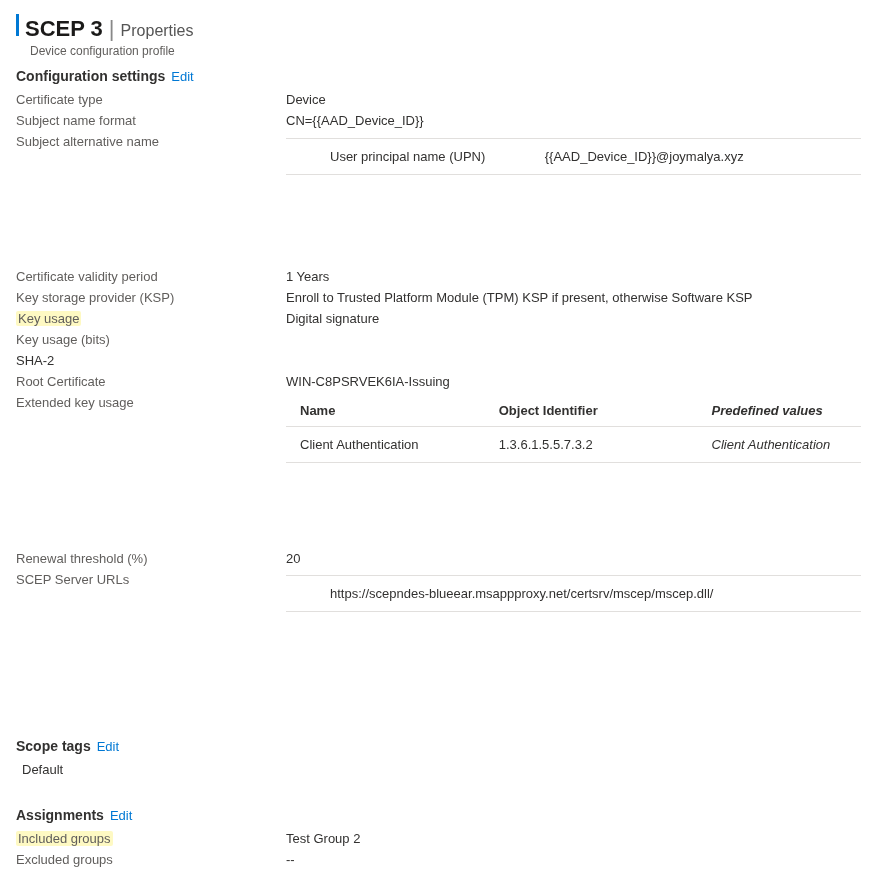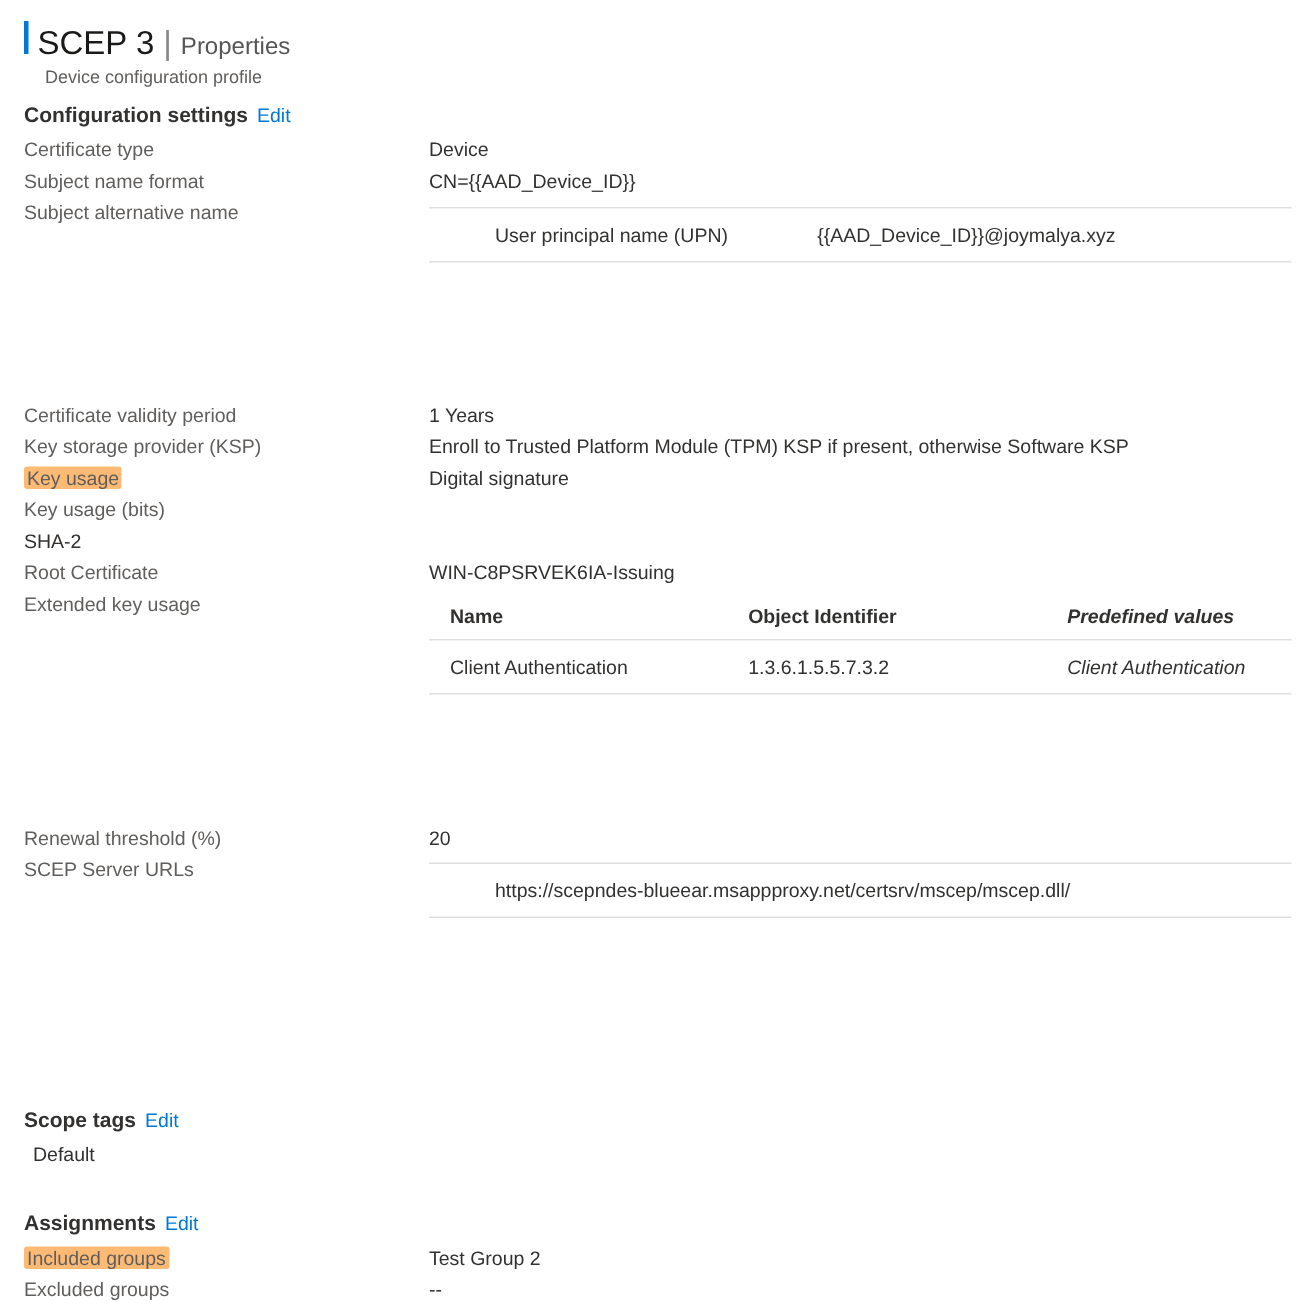--- a/index.html
+++ b/index.html
@@ -6,21 +6,21 @@
   body {
     font-family: "Segoe UI", -apple-system, sans-serif;
     font-size: 13px;
     color: #323130;
     background: #fff;
     padding: 14px 16px;
     width: 877px;
   }
   .title-row { display: flex; align-items: baseline; gap: 6px; margin-bottom: 2px; }
   .accent-bar { display: inline-block; width: 3px; height: 22px; background: #0078d4; vertical-align: middle; }
-  .title-main { font-size: 22px; font-weight: 400; color: #1b1a19; }
+  .title-main { font-size: 22px; font-weight: 700; color: #1b1a19; }
   .title-divider { font-size: 22px; font-weight: 300; color: #888; }
   .title-part { font-size: 16px; font-weight: 300; color: #555; }
   .subtitle { font-size: 12px; color: #605e5c; margin-left: 14px; margin-bottom: 10px; }
 
   .section-head { font-size: 14px; font-weight: 600; margin: 10px 0 8px 0; display: flex; align-items: center; gap: 6px; }
   .section-head.large { margin-top: 10px; }
   .edit-link { font-size: 13px; font-weight: 400; color: #0078d4; cursor: pointer; }
 
   .prop-row { display: flex; align-items: flex-start; margin: 6px 0; font-size: 13px; }
   .prop-label {
@@ -43,21 +43,21 @@
 
   .eku-head { display: flex; font-weight: 600; font-size: 13px; padding: 8px 0; border-bottom: 1px solid #e1dfdd; }
   .eku-head .col { color: #323130; }
   .eku-row { border-top: none; }
   .col.name { width: 37%; padding-left: 14px; }
   .col.oid  { width: 37%; }
   .col.pre  { width: 26%; font-style: italic; }
 
   .url-row { padding-left: 44px; margin-top: 3px; }
 
-  .hl { background: #fdba74; border-radius: 2px; padding: 0 2px; }
+  .hl { background: #fef9c3; border-radius: 2px; padding: 0 2px; }
 
   .scope-default { font-size: 13px; margin: 2px 0 6px 6px; color: #323130; }
 
   .spacer-lg { height: 76px; }
   .spacer-xl { height: 110px; }
 </style>
 </head>
 <body>
 
 <div class="title-row">

